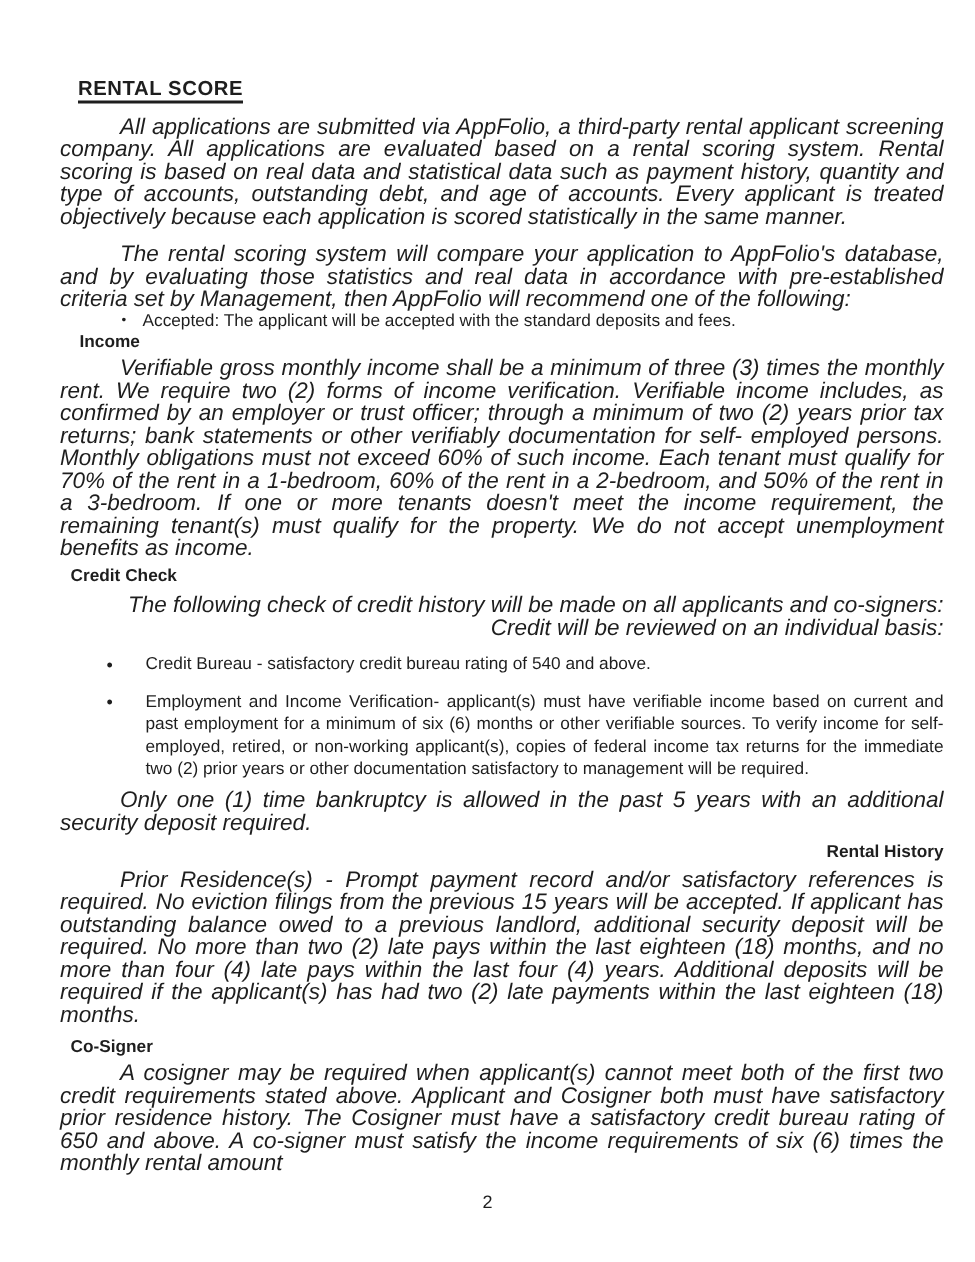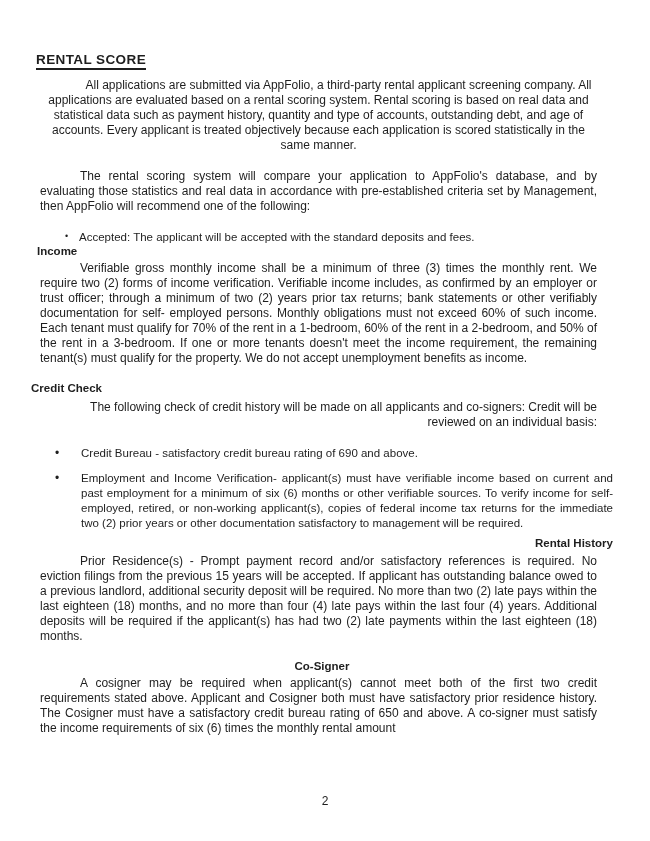--- a/index.html
+++ b/index.html
@@ -8,38 +8,39 @@
     width: 650px;
     height: 841px;
     background: #ffffff;
     font-family: "Liberation Sans", sans-serif;
     color: #1e1e1e;
     overflow: hidden;
   }
   .content {
     position: absolute;
     top: 50px;
-    left: 24px;
+    left: 40px;
     width: 589px;
   }
   .doc-title {
     display: inline-block;
     font-size: 13.5px;
     font-weight: bold;
     letter-spacing: 0.4px;
     border-bottom: 2px solid #1e1e1e;
     padding-bottom: 1px;
     margin: 0 0 0 12px;
   }
   .para {
-    font-size: 12px;
+    font-size: 15px;
     line-height: 15px;
     text-align: justify;
     text-indent: 40px;
-    margin: 16px;
+    margin: 0;
+    font-style: italic;
   }
   .outcome-list {
     list-style: none;
     margin: 0;
     padding: 0 0 0 26px;
   }
   .outcome-list li {
     position: relative;
     font-size: 11.5px;
     line-height: 15px;
@@ -82,21 +83,21 @@
     top: 794px;
     left: 0;
     width: 100%;
     text-align: center;
     font-size: 12px;
     color: #1e1e1e;
   }
   
   .mt0 { margin-top: 0; margin-left: 13px; }   .mt4 { margin-top: 4px; }
   .mt5 { margin-top: 5px; } .mt6 { margin-top: 6px; text-align: right; }
-  .mt8 { margin-top: 8px; text-align: center; } .mt9 { margin-top: 9px; }
+  .mt8 { margin-top: 8px; } .mt9 { margin-top: 9px; }
   .mt10 { margin-top: 10px; }
   .ind4 { margin-left: 4px; } .ind7 { margin-left: 7px; }
 </style>
 </head>
 <body>
 
 <div class="page">
   <div class="content">
 
     <h1 class="doc-title">RENTAL SCORE</h1>
@@ -108,24 +109,25 @@
       <li>Accepted: The applicant will be accepted with the standard deposits and fees.</li>
     </ul>
 
     <h2 class="section-heading mt0">Income</h2>
     <p class="para mt4">Verifiable gross monthly income shall be a minimum of three (3) times the monthly rent. We require two (2) forms of income verification. Verifiable income includes, as confirmed by an employer or trust officer; through a minimum of two (2) years prior tax returns; bank statements or other verifiably documentation for self- employed persons. Monthly obligations must not exceed 60% of such income. Each tenant must qualify for 70% of the rent in a 1-bedroom, 60% of the rent in a 2-bedroom, and 50% of the rent in a 3-bedroom. If one or more tenants doesn't meet the income requirement, the remaining tenant(s) must qualify for the property. We do not accept unemployment benefits as income.</p>
 
     <h2 class="section-heading mt5 ind7">Credit Check</h2>
     <p class="para mt6">The following check of credit history will be made on all applicants and co-signers: Credit will be reviewed on an individual basis:</p>
 
     <ul class="credit-list">
-      <li class="mt10">Credit Bureau - satisfactory credit bureau rating of 690 and above.</li>
+      <li class="mt10">Credit Bureau - satisfactory credit bureau rating of 540 and above.</li>
       <li class="mt10">Employment and Income Verification- applicant(s) must have verifiable income based on current and past employment for a minimum of six (6) months or other verifiable sources. To verify income for self-employed, retired, or non-working applicant(s), copies of federal income tax returns for the immediate two (2) prior years or other documentation satisfactory to management will be required.</li>
     </ul>
 
+    <p class="para mt5">Only one (1) time bankruptcy is allowed in the past 5 years with an additional security deposit required.</p>
 
     <h2 class="section-heading mt6 ind7">Rental History</h2>
     <p class="para mt5">Prior Residence(s) - Prompt payment record and/or satisfactory references is required. No eviction filings from the previous 15 years will be accepted. If applicant has outstanding balance owed to a previous landlord, additional security deposit will be required. No more than two (2) late pays within the last eighteen (18) months, and no more than four (4) late pays within the last four (4) years. Additional deposits will be required if the applicant(s) has had two (2) late payments within the last eighteen (18) months.</p>
 
     <h2 class="section-heading mt8 ind7">Co-Signer</h2>
     <p class="para mt4">A cosigner may be required when applicant(s) cannot meet both of the first two credit requirements stated above. Applicant and Cosigner both must have satisfactory prior residence history. The Cosigner must have a satisfactory credit bureau rating of 650 and above. A co-signer must satisfy the income requirements of six (6) times the monthly rental amount</p>
 
   </div>
 
   <div class="page-number">2</div>

